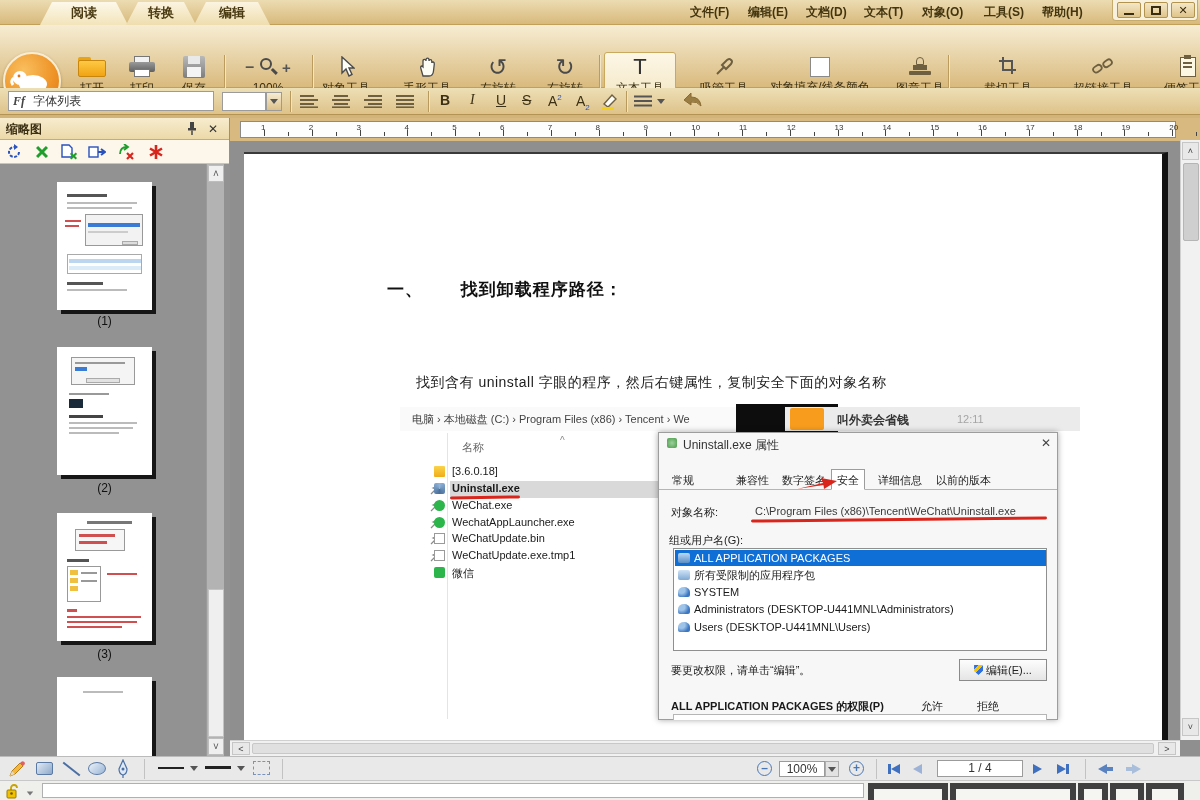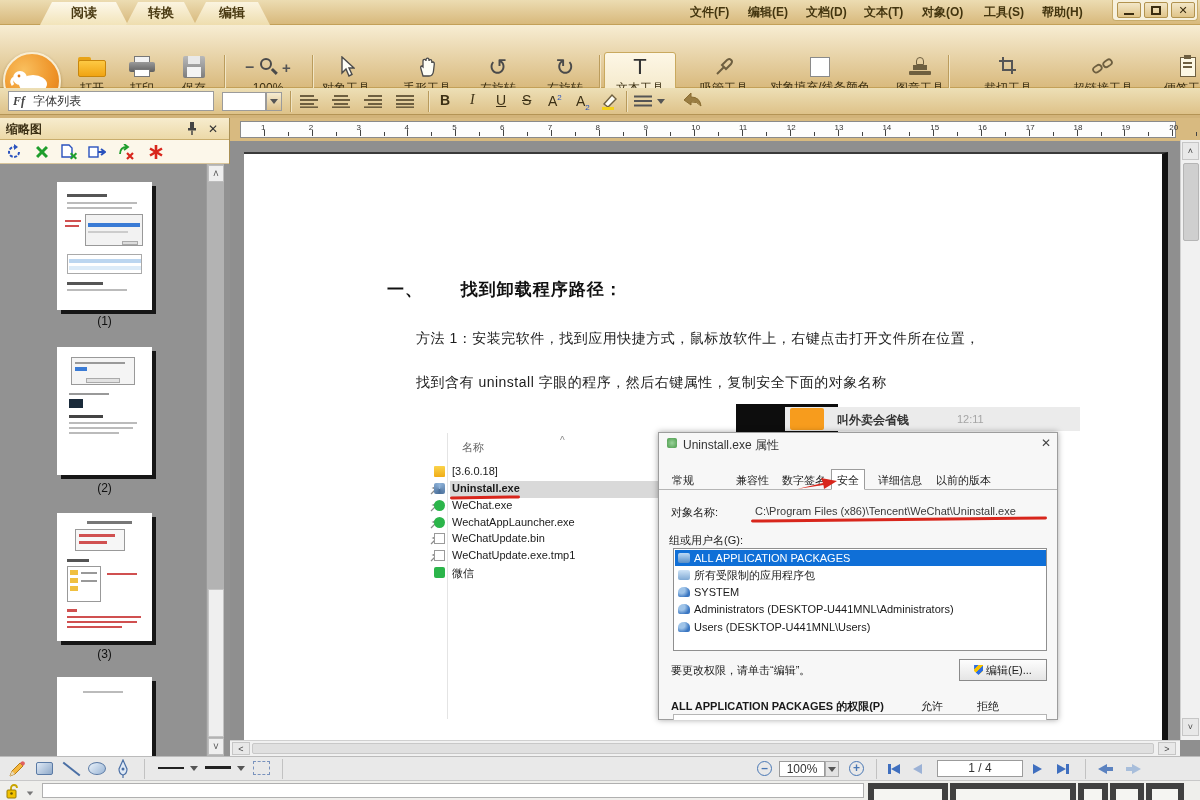--- a/index.html
+++ b/index.html
@@ -592,26 +592,26 @@
       <span class="ruler-tick" style="left: 931.2px; height: 6px;"></span>
       <span class="ruler-tick" style="left: 955.2px; height: 4px;"></span>
     </div>
 
   <div class="page"></div>
 
   <div class="doc-head" style="left:157px;top:160px;">
     <span>一、</span>
     <span style="margin-left:32px;">找到卸载程序路径：</span>
   </div>
-  <div class="doc-para" style="left:186px;top:212px;">方法 1：安装完软件，找到应用快捷方式，鼠标放软件上，右键点击打开文件所在位置，</div>
   <div class="doc-para" style="left:186px;top:256px;">找到含有 uninstall 字眼的程序，然后右键属性，复制安全下面的对象名称</div>
 
   <div class="caret-text" style="left:184px;top:486px;"></div>
 
   <div class="shot">
+    <div class="crumb">电脑  ›  本地磁盘 (C:)  ›  Program Files (x86)  ›  Tencent  ›  We</div>
     <div class="redact"></div>
 
     <div class="toast">
       <div class="toast-ic"></div>
       <span class="abs" style="left:52px;top:5px;font-size:12px;font-weight:bold;color:#333;">叫外卖会省钱</span>
       <span class="abs" style="left:172px;top:6px;font-size:11px;color:#a5a5a5;">12:11</span>
     </div>
 
     <span class="abs" style="left:62px;top:33px;font-size:11px;color:#666;">名称</span>
     <span class="abs" style="left:160px;top:28px;font-size:10px;color:#888;">^</span>

